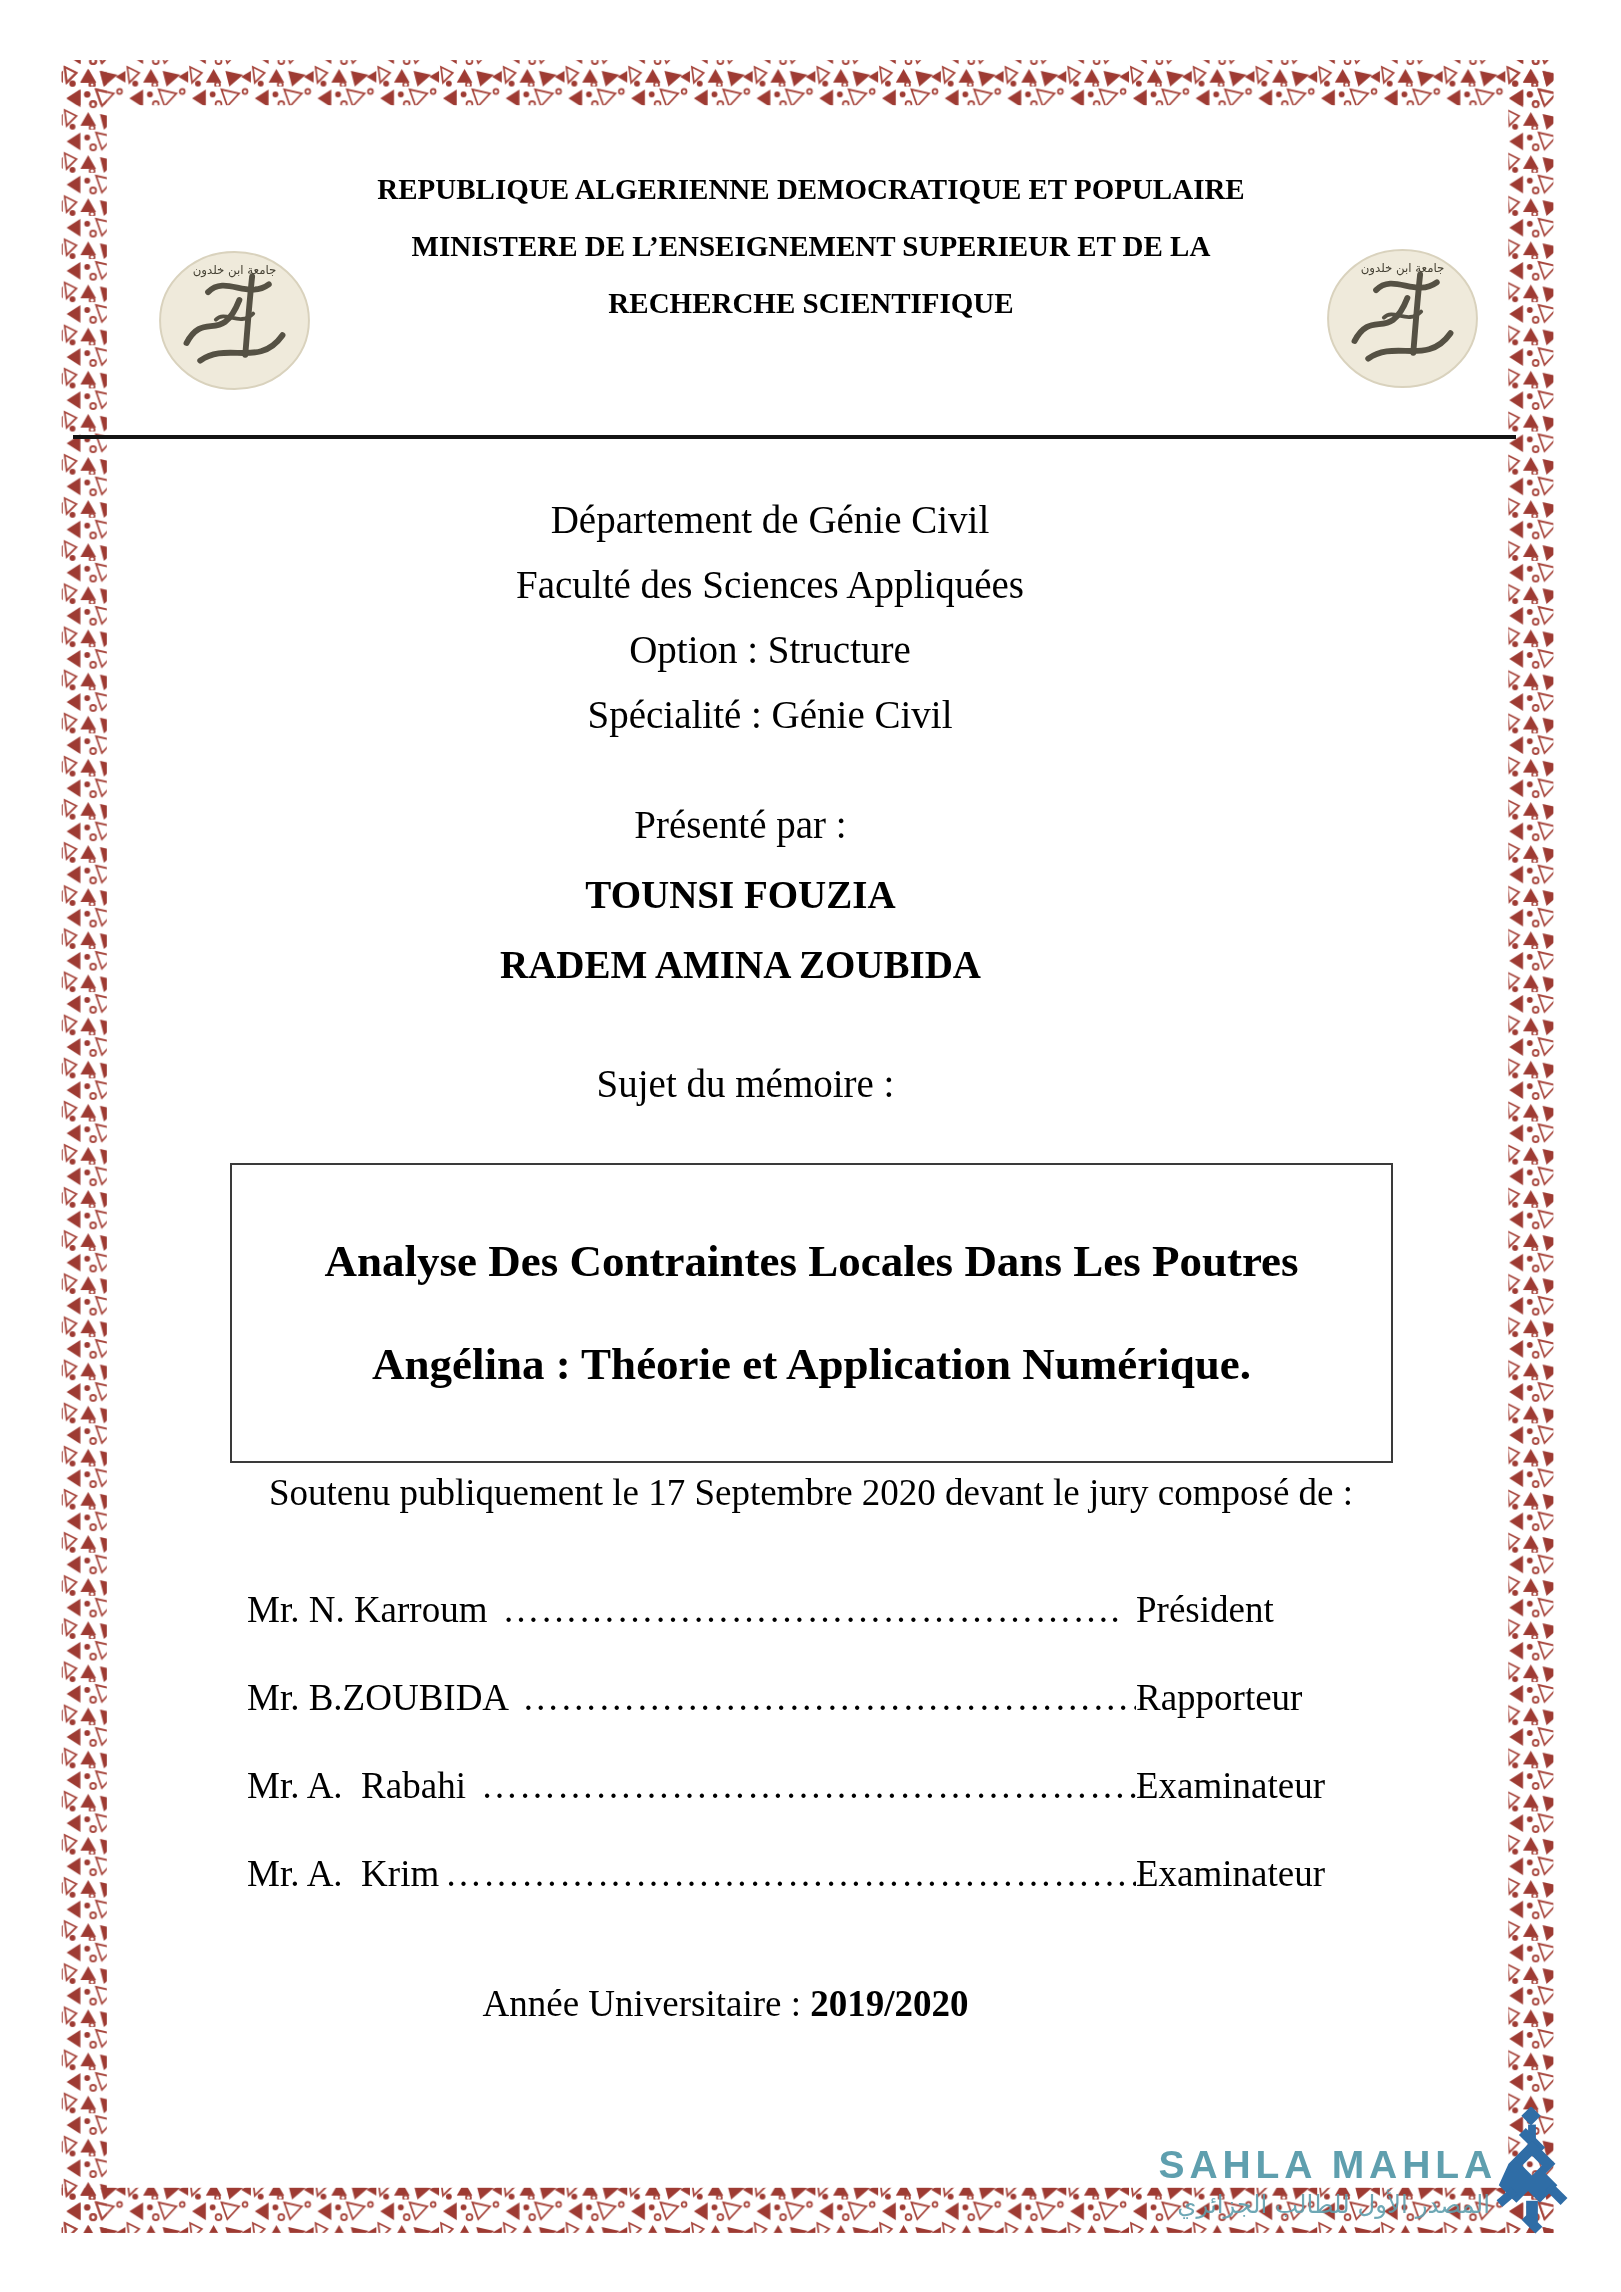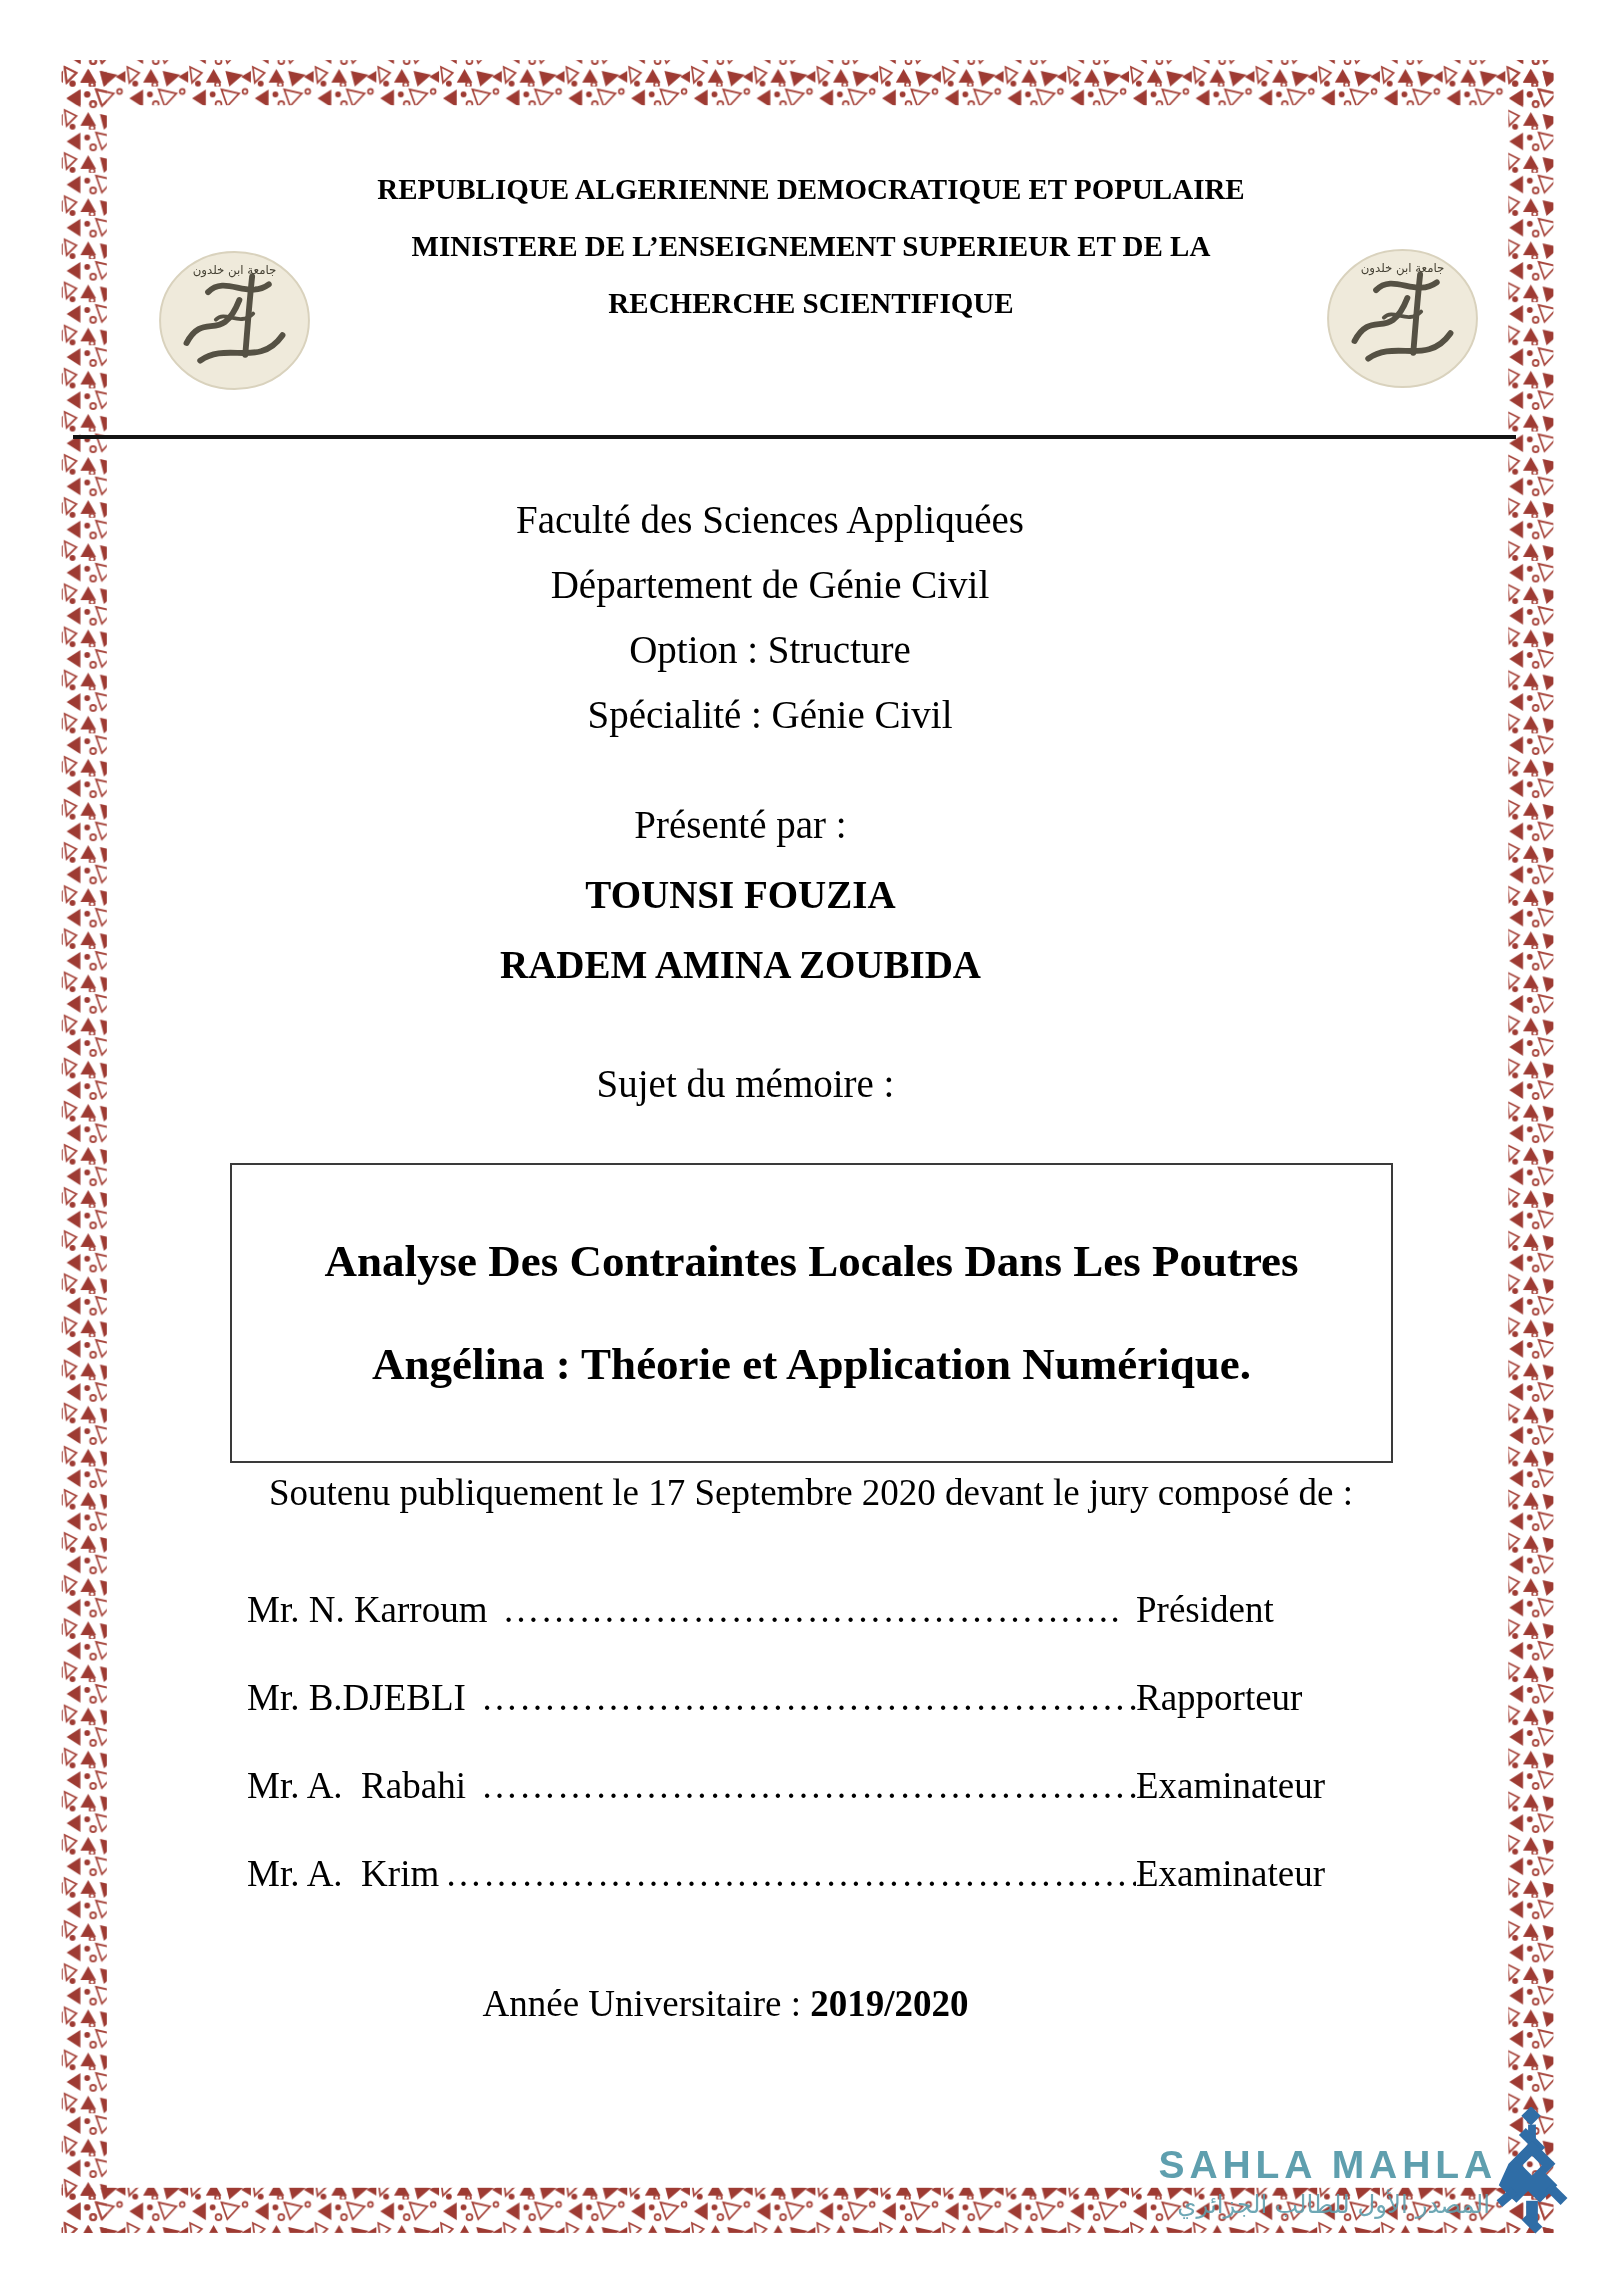--- a/index.html
+++ b/index.html
@@ -108,22 +108,22 @@
 
 <div id="header">
   <div class="l1">REPUBLIQUE ALGERIENNE DEMOCRATIQUE ET POPULAIRE</div>
   <div class="l2">MINISTERE DE L’ENSEIGNEMENT SUPERIEUR ET DE LA</div>
   <div class="l3">RECHERCHE SCIENTIFIQUE</div>
 </div>
 
 <div id="rule"></div>
 
 <div id="faculty">
+  <div>Département de Génie Civil</div>
   <div>Faculté des Sciences Appliquées</div>
-  <div>Département de Génie Civil</div>
   <div>Option : Structure</div>
   <div>Spécialité : Génie Civil</div>
 </div>
 
 <div id="presented">
   <div>Présenté par :</div>
   <div class="author">TOUNSI FOUZIA</div>
   <div class="author">RADEM AMINA ZOUBIDA</div>
 </div>
 
@@ -136,21 +136,21 @@
 
 <div id="soutenu">Soutenu publiquement le 17 Septembre 2020 devant le jury composé de :</div>
 
 <div id="jury">
   <div class="jury-row">
     <span class="jury-name">Mr. N. Karroum </span>
     <span class="jury-leader">………………………………………….</span>
     <span class="jury-role">Président</span>
   </div>
   <div class="jury-row">
-    <span class="jury-name">Mr. B.DJEBLI </span>
+    <span class="jury-name">Mr. B.ZOUBIDA </span>
     <span class="jury-leader">………………………………………………</span>
     <span class="jury-role">Rapporteur</span>
   </div>
   <div class="jury-row">
     <span class="jury-name">Mr. A.  Rabahi </span>
     <span class="jury-leader">………………………………………………</span>
     <span class="jury-role">Examinateur</span>
   </div>
   <div class="jury-row">
     <span class="jury-name">Mr. A.  Krim</span>

